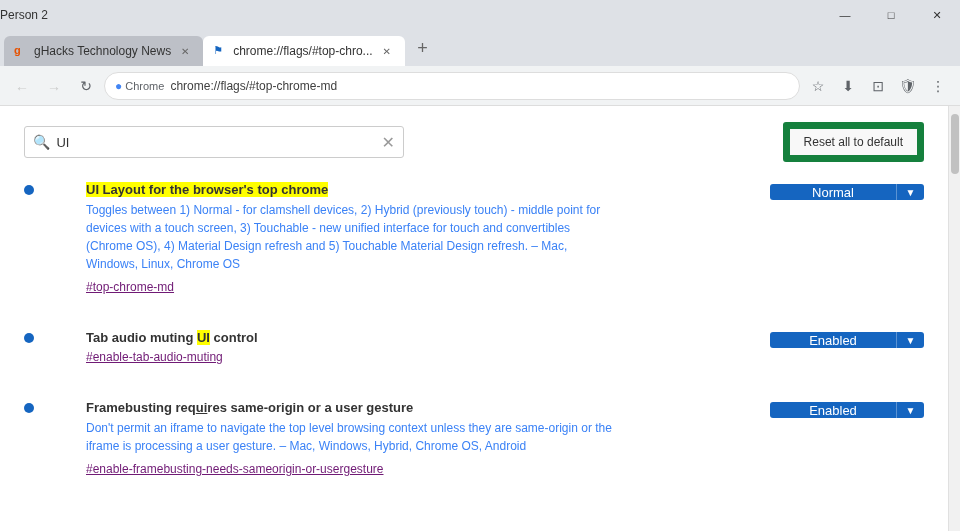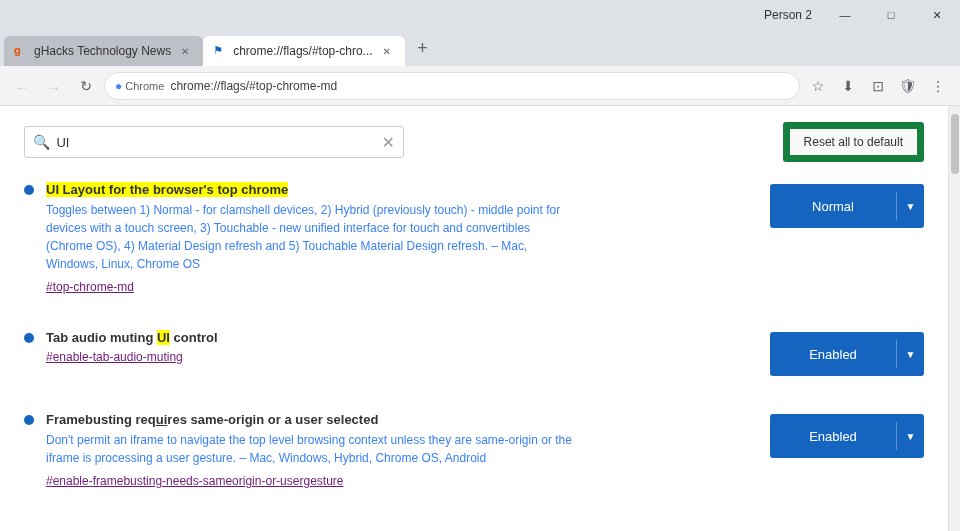--- a/index.html
+++ b/index.html
@@ -4,21 +4,21 @@
   <style>
     * { box-sizing: border-box; margin: 0; padding: 0; }
     body { font-family: Arial, sans-serif; font-size: 13px; background: #fff; width: 960px; height: 531px; overflow: hidden; }
 
     
     .titlebar {
       background: #dee1e6;
       height: 30px;
       display: flex;
       align-items: center;
-      justify-content: flex-end;
+      justify-content: space-between;
       padding-right: 0;
       position: relative;
     }
     .titlebar-profile {
       font-size: 12px;
       color: #333;
       margin-right: 10px;
       display: flex;
       align-items: center;
     }
@@ -238,20 +238,21 @@
       color: #333;
       margin-left: auto;
     }
 
     
     .flag-item {
       display: flex;
       align-items: flex-start;
       margin-bottom: 28px;
       padding-bottom: 8px;
+      gap: 40px;
     }
     .flag-dot {
       width: 10px;
       height: 10px;
       border-radius: 50%;
       background: #1565c0;
       margin-top: 3px;
       margin-right: 12px;
       flex-shrink: 0;
     }
@@ -281,21 +282,21 @@
       flex-shrink: 0;
       margin-left: 20px;
       margin-top: 2px;
     }
     .dropdown-btn {
       background: #1565c0;
       color: #fff;
       border: none;
       border-radius: 3px;
       padding: 0;
-      height: 44px;
+      height: 16px;
       min-width: 154px;
       display: flex;
       align-items: center;
       cursor: pointer;
       font-size: 13px;
       overflow: hidden;
     }
     .dropdown-btn-label {
       flex: 1;
       padding: 0 12px;
@@ -415,21 +416,21 @@
           <span class="dropdown-btn-label">Enabled</span>
           <span class="dropdown-btn-arrow">▼</span>
         </button>
       </div>
     </div>
 
     <div class="flag-item">
       <div class="flag-dot"></div>
       <div class="flag-content">
         <div class="flag-title">
-          <span>Framebusting req</span><span style="text-decoration: underline;">ui</span><span>res same-origin or a user selected</span>
+          <span>Framebusting req</span><span style="text-decoration: underline;">ui</span><span>res same-origin or a user gesture</span>
         </div>
         <div class="flag-description">Don't permit an iframe to navigate the top level browsing context unless they are same-origin or the iframe is processing a user gesture. – Mac, Windows, Hybrid, Chrome OS, Android</div>
         <a class="flag-link">#enable-framebusting-needs-sameorigin-or-usergesture</a>
       </div>
       <div class="flag-control">
         <button class="dropdown-btn">
           <span class="dropdown-btn-label">Enabled</span>
           <span class="dropdown-btn-arrow">▼</span>
         </button>
       </div>

